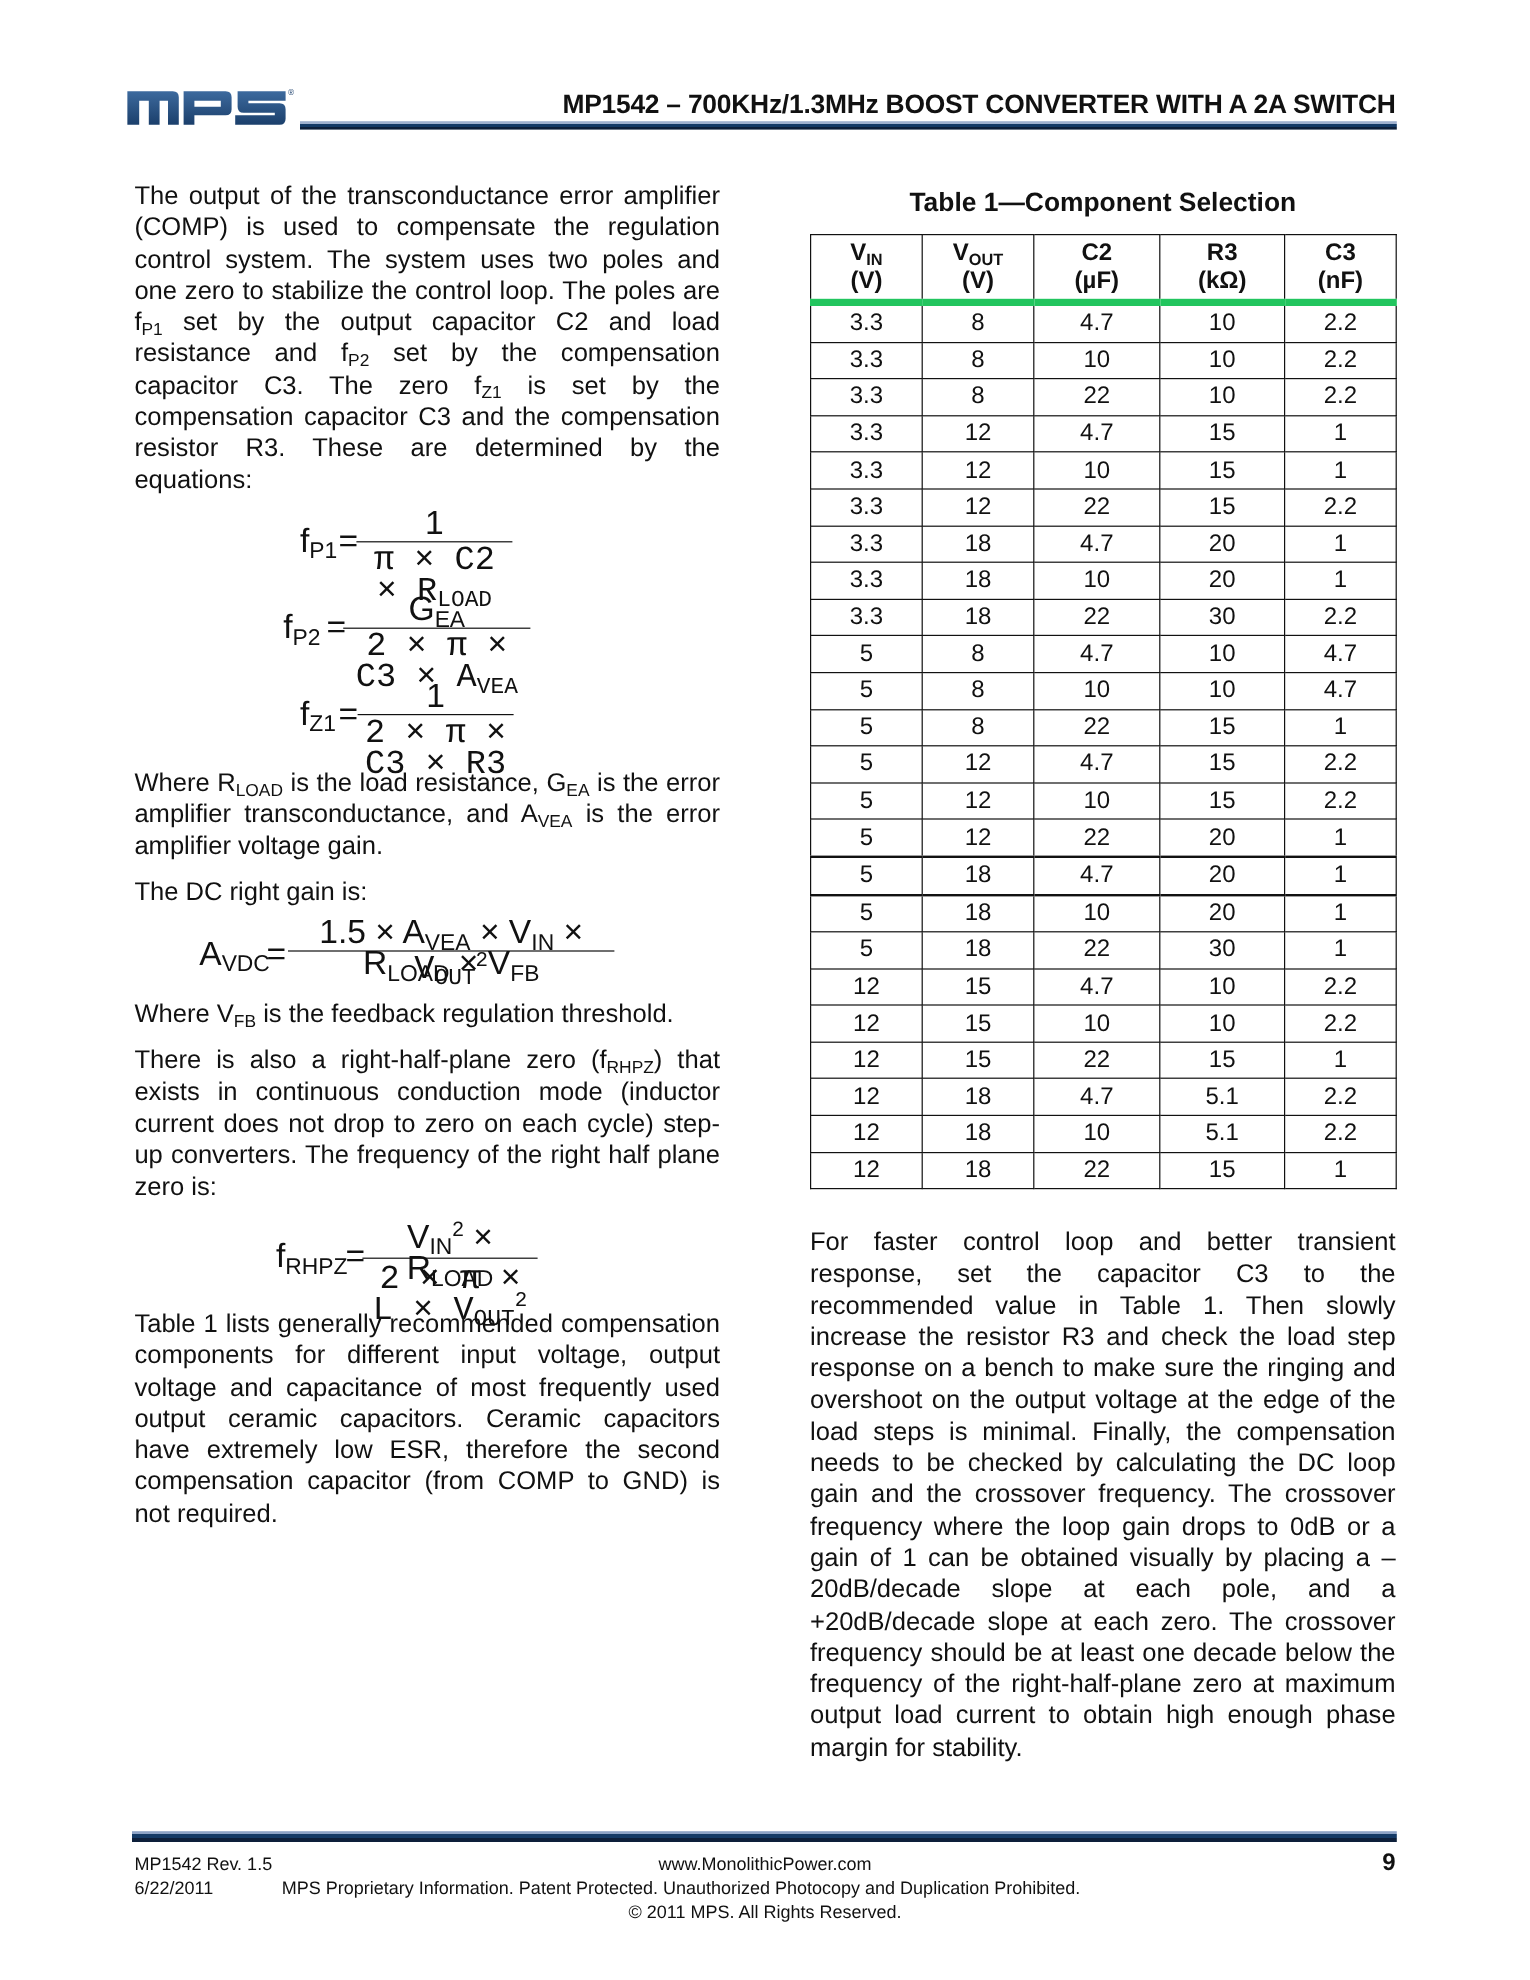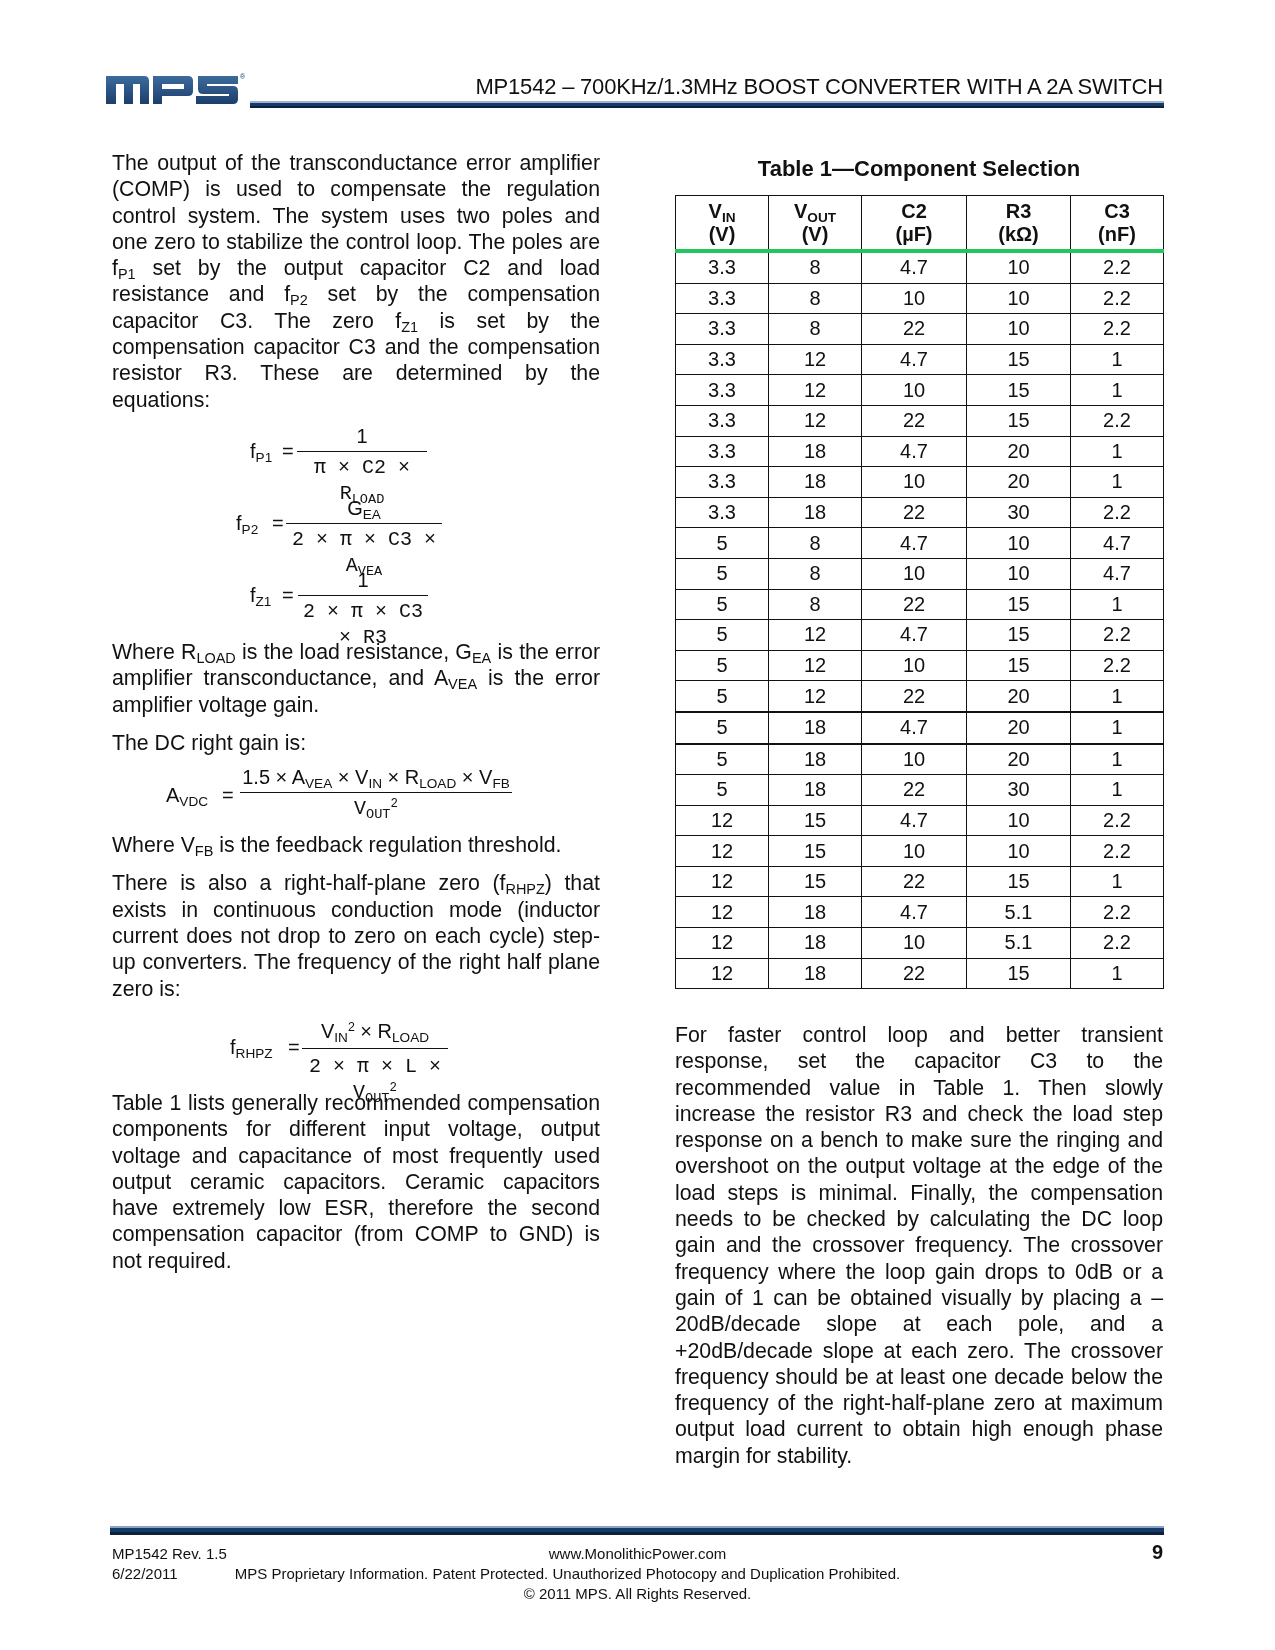--- a/index.html
+++ b/index.html
@@ -3,51 +3,51 @@
 <meta charset="utf-8">
 <style>
   html, body { margin:0; padding:0; background:#ffffff; }
   body { width:1275px; height:1650px; position:relative; overflow:hidden;
          font-family:"Liberation Sans", sans-serif; color:#111; }
   .abs { position:absolute; }
 
   
   #logo { left:106px; top:70px; width:142px; height:40px; }
   #header-title { left:250px; top:74px; width:913px; text-align:right;
-    font-family:"Liberation Sans", sans-serif; font-weight:normal; font-size:22px; letter-spacing:-0.2px; color:#111; }
+    font-family:"Liberation Sans", sans-serif; font-weight:bold; font-size:22px; letter-spacing:-0.2px; color:#111; }
   #header-rule { left:250px; top:101px; width:914px; height:7px;
     background:linear-gradient(#9fb1cf 0, #9fb1cf 2px, #143a66 2px, #143a66 5px, #0d1f3a 5px); }
 
   
   .col { position:absolute; font-size:21.3px; line-height:26.3px; }
   #left-col { left:112px; top:150px; width:488px; }
   #right-col { left:675px; top:1022px; width:488px; }
   .just { text-align:justify; text-align-last:left; margin:0; }
   .heading { font-weight:bold; margin:0; }
   sub { font-size:0.68em; vertical-align:-0.28em; line-height:0; }
   sup { font-size:0.62em; vertical-align:0.6em; line-height:0; }
   .gap { height:12px; }
 
   
-  .eq { position:relative; height:64px; font-size:20px; }
+  .eq { position:relative; height:64px; font-size:28px; }
   .eq .lhs { position:absolute; top:17px; }
   .eq .eqs { position:absolute; top:17px; }
   .eq .num { position:absolute; top:2px; text-align:center; }
   .eq .bar { position:absolute; top:30px; height:1.3px; background:#111; }
   .eq .den { position:absolute; top:34px; text-align:center;font-family:Liberation Mono, monospace; }
 
   
   #table-caption { left:675px; top:156px; width:488px; text-align:center;
     font-weight:bold; font-size:22px; }
   #comp-table { left:675px; top:195px; border-collapse:collapse; width:489px;
     font-size:20px; }
   #comp-table th, #comp-table td { border:1.3px solid #111; text-align:center; padding:0; }
   #comp-table th { font-weight:bold; height:53px; line-height:23px; font-size:20px; }
   #comp-table thead tr { border-bottom:4px solid #111; }
-  #comp-table thead th { border-bottom:4px solid #22c55e; }
+  #comp-table thead th { border-bottom:6px solid #22c55e; }
   #comp-table td { height:29.6px; }
   #comp-table tr.thick-top td { border-top:2.5px solid #111; }
 
   
   #footer-rule { left:110px; top:1526px; width:1054px; height:9px;
     background:linear-gradient(#8da3c6 0, #8da3c6 2px, #143a66 2px, #143a66 6px, #0d1f3a 6px); }
   .foot { font-size:15px; color:#111; }
   #footer-rev { left:112px; top:1545px; }
   #footer-date { left:112px; top:1565px; }
   #footer-url { left:0; width:1275px; text-align:center; top:1545px; }

